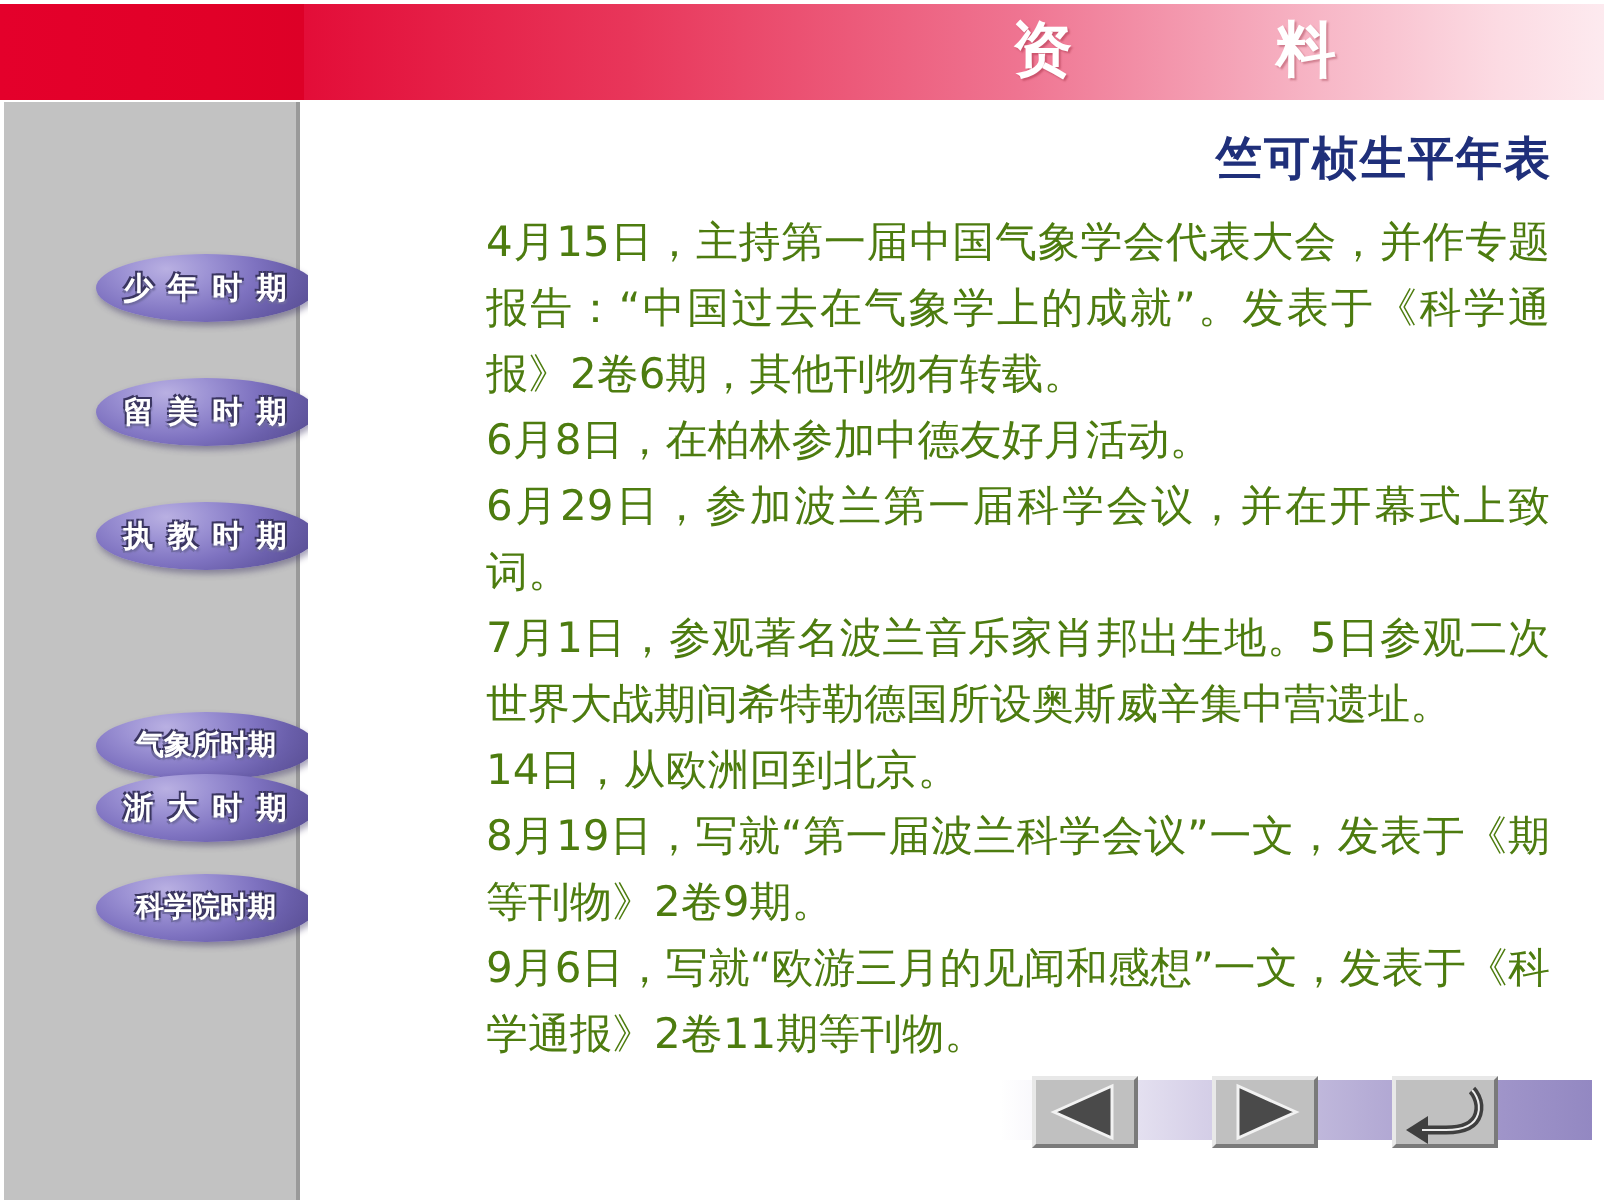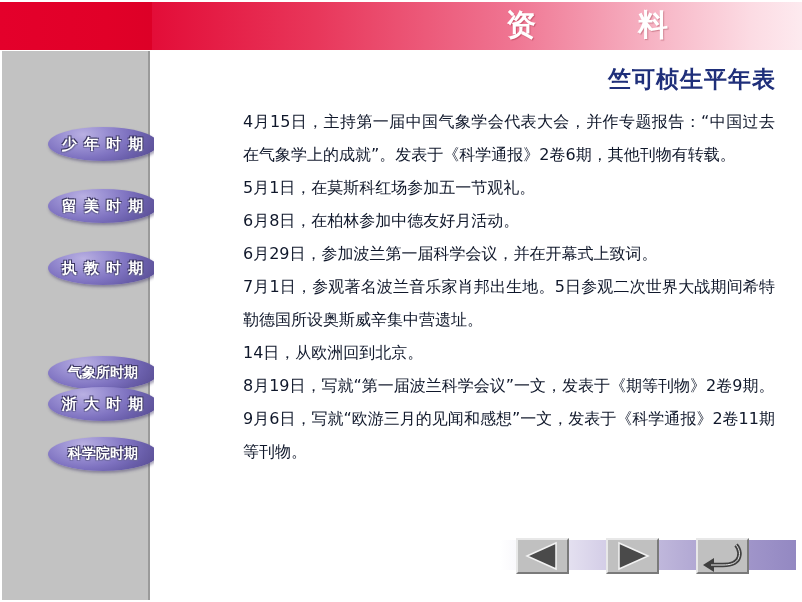--- a/index.html
+++ b/index.html
@@ -145,23 +145,23 @@
     letter-spacing: 1px;
     white-space: nowrap;
     font-family: "DejaVu Sans", "Liberation Sans", sans-serif;
     text-align: right;
   }
   #body-text {
     position: absolute;
     left: 89px;
     top: 54px;
     width: 532px;
-    font-size: 16px;
+    font-size: 21px;
     line-height: 33px;
-    color: #0f172a;
+    color: #4d7c0f;
     text-align: justify;
     text-justify: inter-ideograph;
     font-family: "DejaVu Sans", "Liberation Sans", sans-serif;
   }
   #body-text p {
     margin: 0;
     padding: 0;
     text-align: justify;
   }
 
@@ -235,21 +235,20 @@
     </div>
     <div class="pill pill-5">
       <span class="pill-label tight">科学院时期</span>
     </div>
   </div>
 
   <div id="content">
     <div id="subtitle">竺可桢生平年表</div>
     <div id="body-text">
       <p>4月15日，主持第一届中国气象学会代表大会，并作专题报告：“中国过去在气象学上的成就”。发表于《科学通报》2卷6期，其他刊物有转载。</p>
-      <p>5月1日，在莫斯科红场参加五一节观礼。</p>
       <p>6月8日，在柏林参加中德友好月活动。</p>
       <p>6月29日，参加波兰第一届科学会议，并在开幕式上致词。</p>
       <p>7月1日，参观著名波兰音乐家肖邦出生地。5日参观二次世界大战期间希特勒德国所设奥斯威辛集中营遗址。</p>
       <p>14日，从欧洲回到北京。</p>
       <p>8月19日，写就“第一届波兰科学会议”一文，发表于《期等刊物》2卷9期。</p>
       <p>9月6日，写就“欧游三月的见闻和感想”一文，发表于《科学通报》2卷11期等刊物。</p>
     </div>
   </div>
 
   <div id="navbar">

